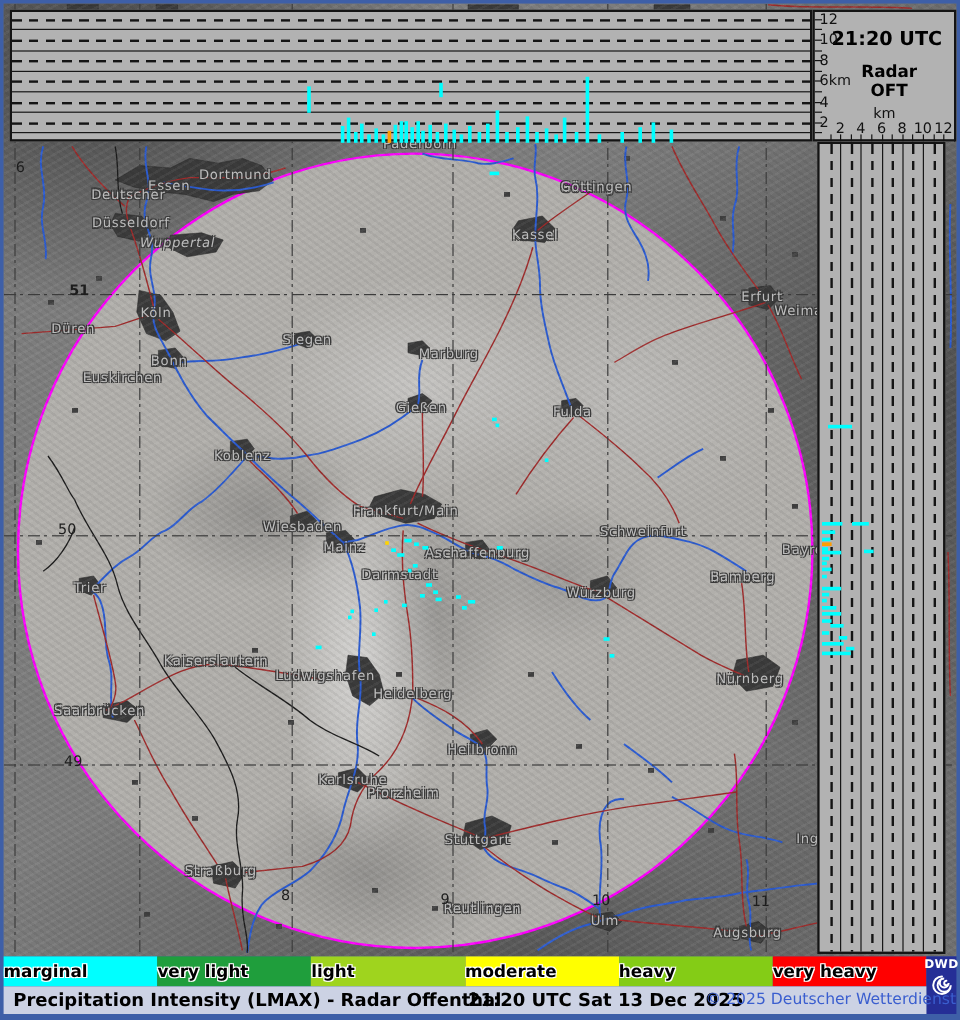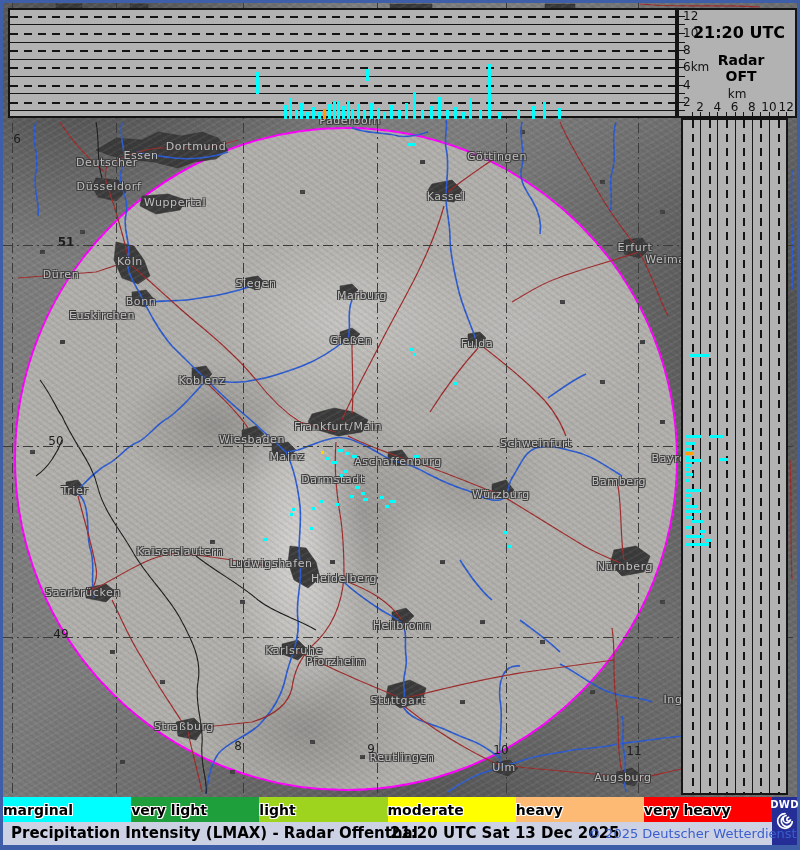--- a/index.html
+++ b/index.html
@@ -226,27 +226,27 @@
         <div class="hgridline" style="top: 634px;"></div>
       </div>
     <div id="map-labels">
         <div class="city-label" style="left: 347px; top: 117px;">Paderborn</div>
         <div class="city-label" style="left: 494px; top: 153px;">Göttingen</div>
         <div class="city-label" style="left: 443px; top: 193px;">Kassel</div>
         <div class="city-label" style="left: 193px; top: 143px;">Dortmund</div>
         <div class="city-label" style="left: 138px; top: 152px;">Essen</div>
         <div class="city-label" style="left: 104px; top: 159px;">Deutscher</div>
         <div class="city-label" style="left: 106px; top: 183px;">Düsseldorf</div>
-        <div class="city-label" style="left: 172px; top: 199px;">Wuppertal</div>
+        <div class="city-label" style="left: 145px; top: 199px; font-style: italic;">Wuppertal</div>
         <div class="city-label" style="left: 632px; top: 244px;">Erfurt</div>
         <div class="city-label" style="left: 665px; top: 256px;">Weimar</div>
         <div class="city-label" style="left: 127px; top: 258px;">Köln</div>
         <div class="city-label" style="left: 58px; top: 271px;">Düren</div>
         <div class="city-label" style="left: 253px; top: 280px;">Siegen</div>
-        <div class="city-label" style="left: 336px; top: 292px; padding-left: 46px;">Marburg</div>
+        <div class="city-label" style="left: 348px; top: 292px; padding-left: 46px;">Marburg</div>
         <div class="city-label" style="left: 138px; top: 298px;">Bonn</div>
         <div class="city-label" style="left: 99px; top: 312px;">Euskirchen</div>
         <div class="city-label" style="left: 348px; top: 337px;">Gießen</div>
         <div class="city-label" style="left: 474px; top: 340px;">Fulda</div>
         <div class="city-label" style="left: 199px; top: 377px;">Koblenz</div>
         <div class="city-label" style="left: 249px; top: 436px;">Wiesbaden</div>
         <div class="city-label" style="left: 335px; top: 423px;">Frankfurt/Main</div>
         <div class="city-label" style="left: 284px; top: 453px;">Mainz</div>
         <div class="city-label" style="left: 533px; top: 440px;">Schweinfurt</div>
         <div class="city-label" style="left: 395px; top: 458px;">Aschaffenburg</div>
@@ -461,21 +461,21 @@
       </div>
       <div class="leg-seg" style="background: rgb(31, 158, 60);">
         <span class="leg-label">very light</span>
       </div>
       <div class="leg-seg" style="background: rgb(159, 212, 30);">
         <span class="leg-label">light</span>
       </div>
       <div class="leg-seg" style="background: rgb(255, 255, 0);">
         <span class="leg-label">moderate</span>
       </div>
-      <div class="leg-seg" style="background: #fdba74;">
+      <div class="leg-seg" style="background: #84cc16;">
         <span class="leg-label">heavy</span>
       </div>
       <div class="leg-seg" style="background: rgb(255, 0, 0);">
         <span class="leg-label">very heavy</span>
       </div>
     </div>
 
   <div id="dwd-box" style="background: rgb(37, 46, 150);">
     <span id="dwd-label">DWD</span>
     <svg width="22" height="22" viewBox="0 0 24 24">

